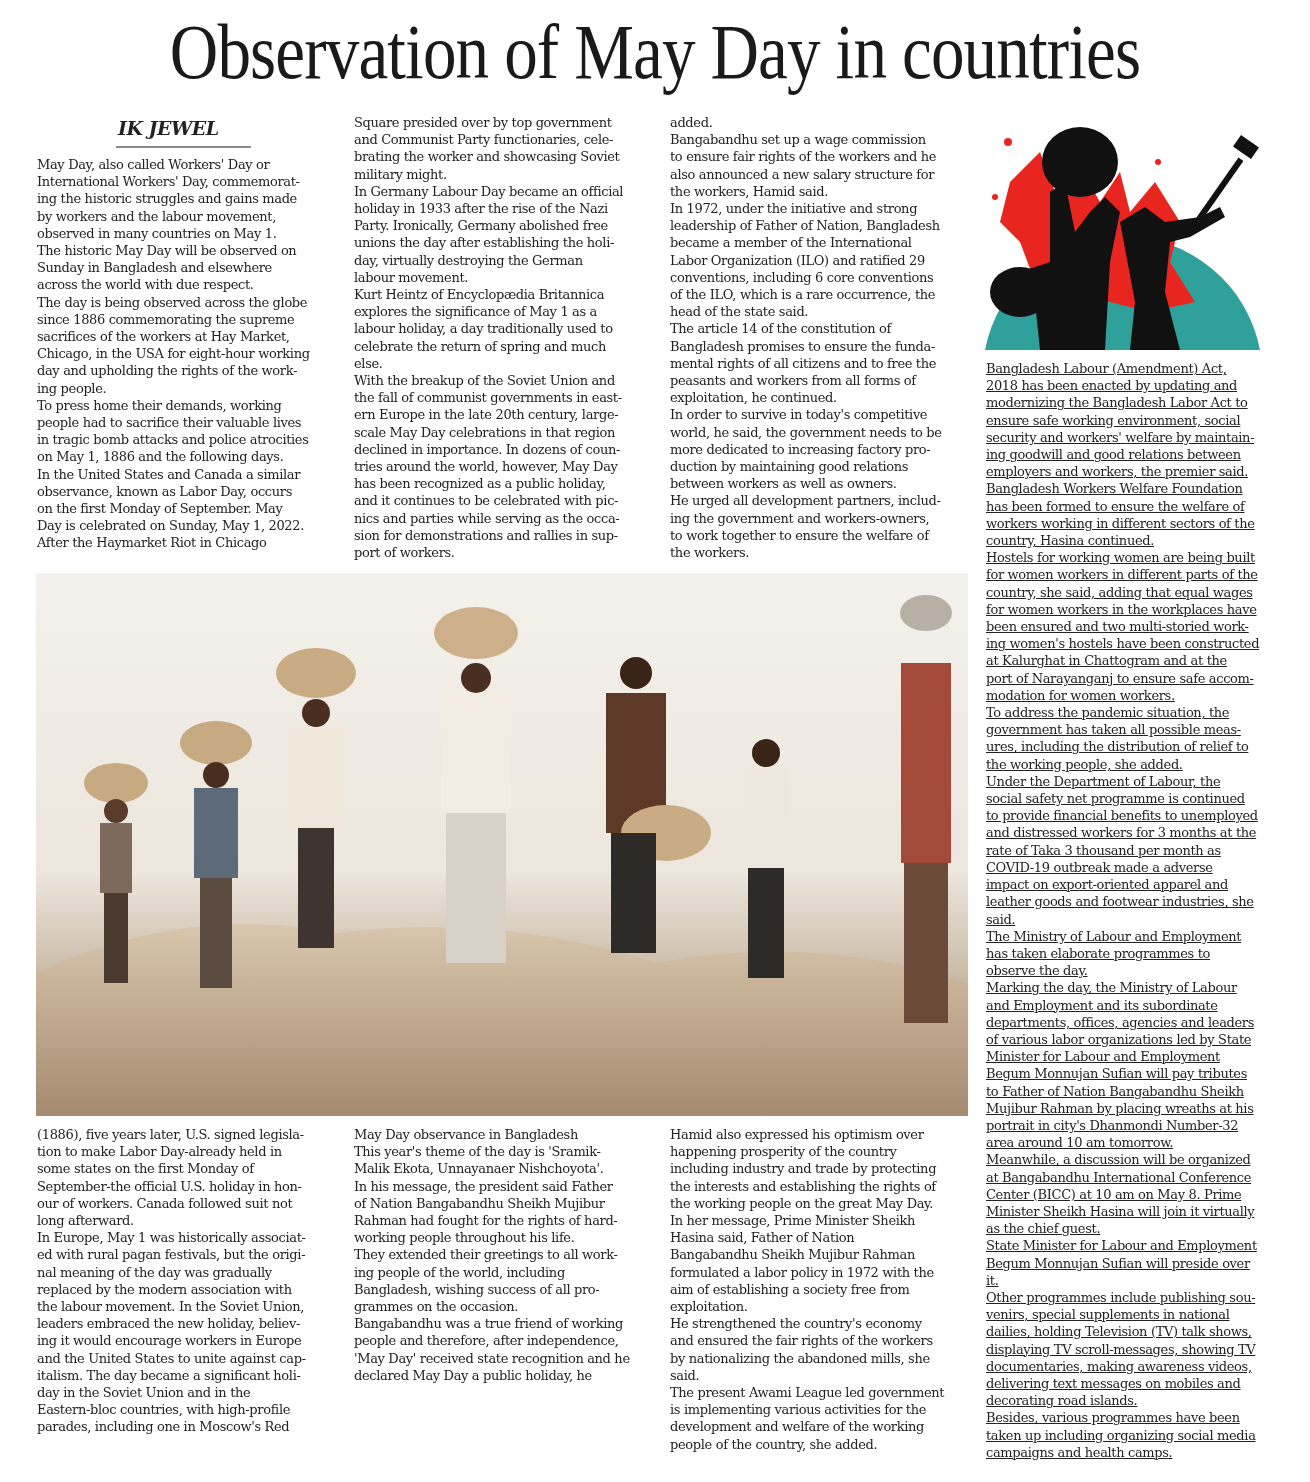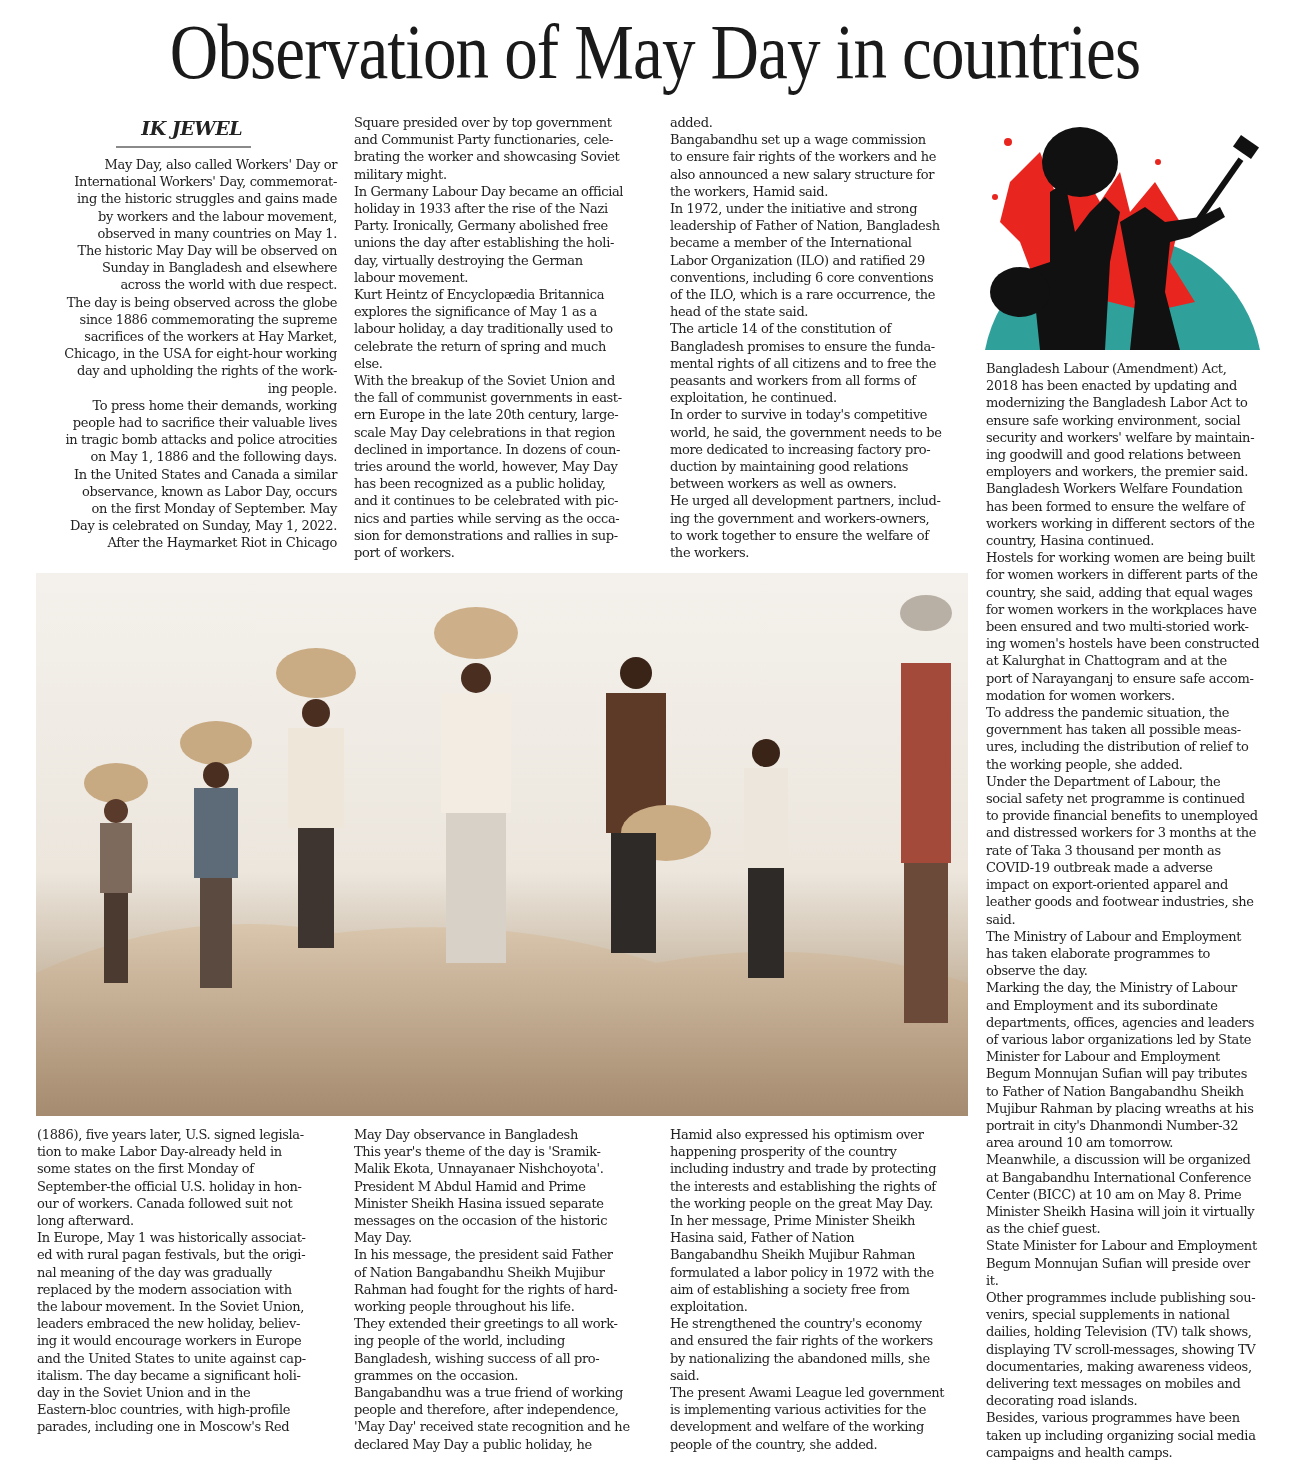--- a/index.html
+++ b/index.html
@@ -4,37 +4,37 @@
 <style>
   html, body { margin: 0; padding: 0; background: #ffffff; }
   body { width: 1310px; height: 1482px; position: relative; overflow: hidden; color: #1f1f1f; }
   .headline {
     position: absolute; left: 0; top: 4px; width: 1310px; text-align: center;
     font-family: "Liberation Serif", "DejaVu Serif", serif;
     font-size: 78px; line-height: 96px; font-weight: normal; letter-spacing: -1px;
     transform: scaleX(0.86); transform-origin: center; color: #1a1a1a; margin: 0;
   }
   .byline {
-    position: absolute; left: 118px; top: 116px; width: 124px; text-align: right;
+    position: absolute; left: 118px; top: 116px; width: 124px; text-align: left;
     font-family: "DejaVu Serif", "Liberation Serif", serif; font-style: italic; font-weight: bold;
     font-size: 19px; line-height: 24px; color: #222; letter-spacing: -0.5px;
   }
   .byline-rule { position: absolute; left: 116px; top: 146px; width: 135px; height: 2px; background: #8a8a8a; }
   .col {
     position: absolute;
     font-family: "DejaVu Serif", "Liberation Serif", serif;
     font-size: 13px; line-height: 17.2px; color: #222;
     letter-spacing: -0.35px;
   }
   .col p { margin: 0; white-space: pre-line; }
   .col p.gap { }
-  .c1 { left: 37px; top: 156px; width: 300px; text-align: right; }
+  .c1 { left: 37px; top: 156px; width: 300px; }
   .c2 { left: 354px; top: 114px; width: 300px; }
   .c3 { left: 670px; top: 114px; width: 300px; }
-  .c4 { left: 986px; top: 360px; width: 300px; }
+  .c4 { left: 986px; top: 360px; width: 300px; text-decoration: underline; }
   .b1 { left: 37px; top: 1126px; width: 300px; }
   .b2 { left: 354px; top: 1126px; width: 300px; }
   .b3 { left: 670px; top: 1126px; width: 300px; }
   .photo {
     position: absolute; left: 36px; top: 573px; width: 932px; height: 543px; overflow: hidden;
     background: linear-gradient(180deg, #f4f1ec 0%, #ece6dd 55%, #c9b9a4 75%, #a8927a 100%);
   }
   .illustration { position: absolute; left: 980px; top: 112px; width: 300px; height: 238px; }
 </style>
 </head>
@@ -285,24 +285,20 @@
 italism. The day became a significant holi-
 day in the Soviet Union and in the
 Eastern-bloc countries, with high-profile
 parades, including one in Moscow's Red</p>
 </div>
 
 <div class="col b2">
   <p>May Day observance in Bangladesh</p>
   <p>This year's theme of the day is 'Sramik-
 Malik Ekota, Unnayanaer Nishchoyota'.</p>
-  <p>President M Abdul Hamid and Prime
-Minister Sheikh Hasina issued separate
-messages on the occasion of the historic
-May Day.</p>
   <p>In his message, the president said Father
 of Nation Bangabandhu Sheikh Mujibur
 Rahman had fought for the rights of hard-
 working people throughout his life.</p>
   <p>They extended their greetings to all work-
 ing people of the world, including
 Bangladesh, wishing success of all pro-
 grammes on the occasion.</p>
   <p>Bangabandhu was a true friend of working
 people and therefore, after independence,

